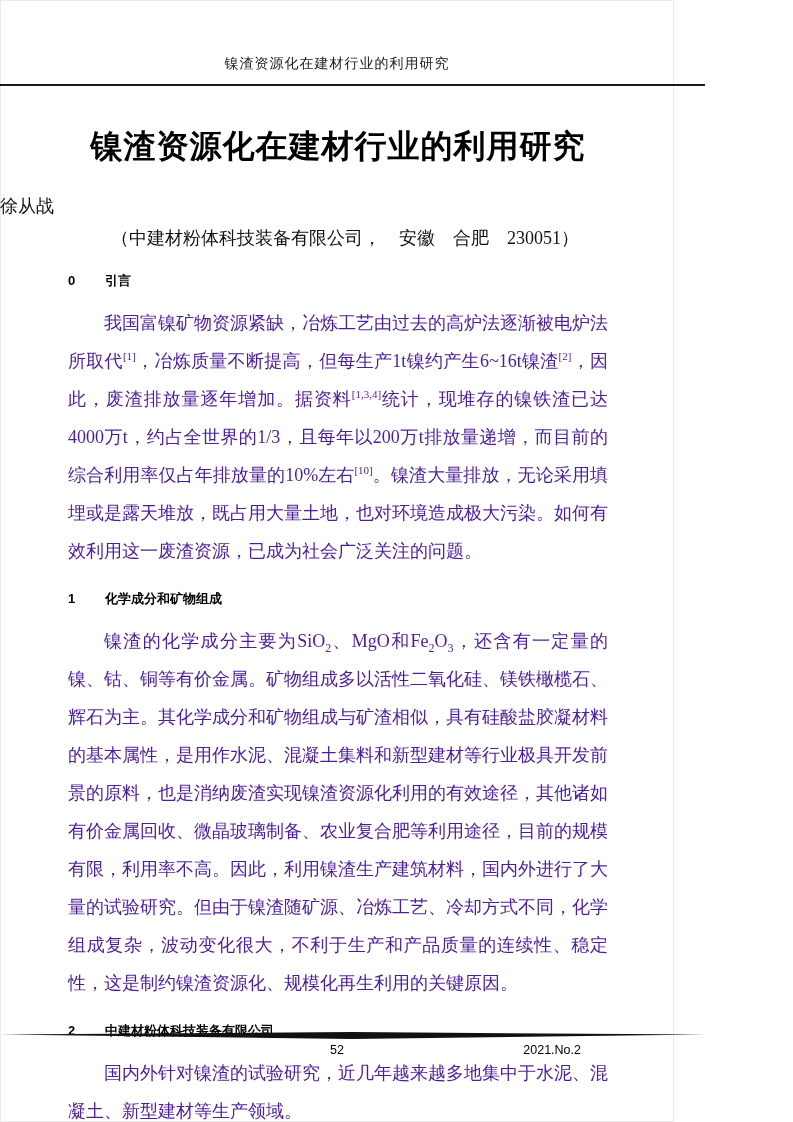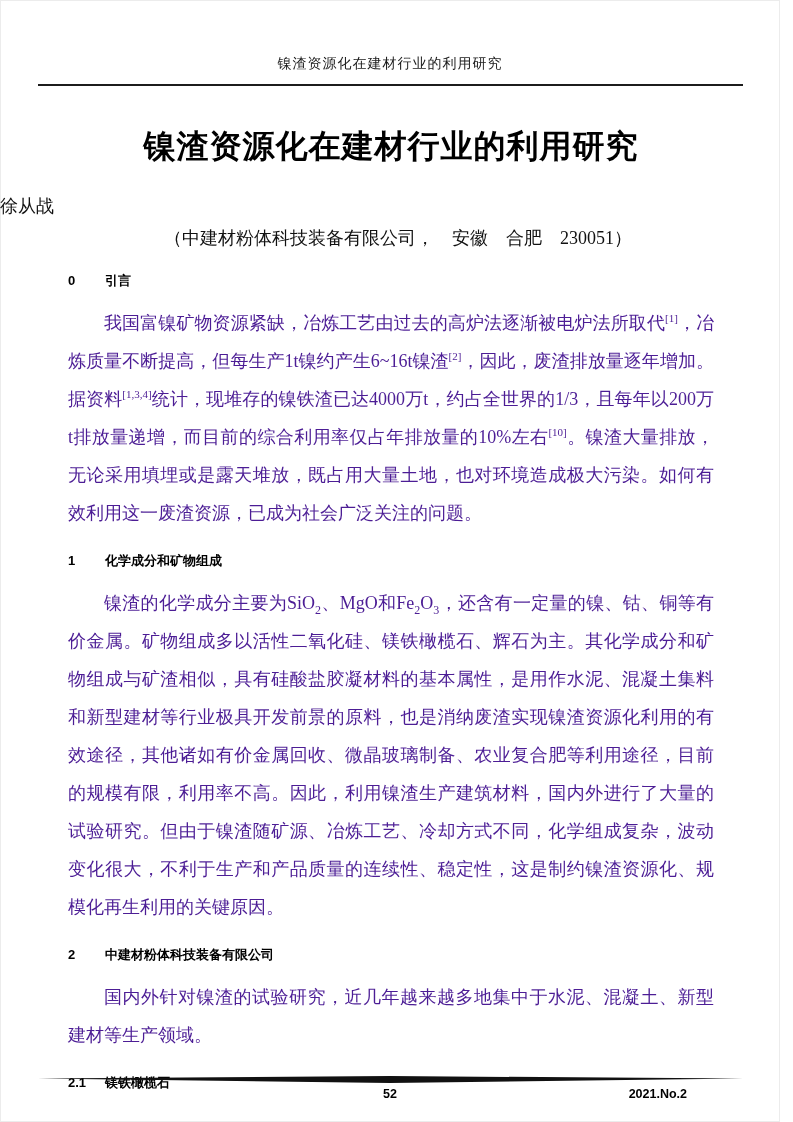--- a/index.html
+++ b/index.html
@@ -5,21 +5,21 @@
   * { margin: 0; padding: 0; box-sizing: border-box; }
   html, body { background: #ffffff; }
   body {
     width: 793px; height: 1122px;
     position: relative;
     font-family: "Liberation Serif", "DejaVu Serif", serif;
     color: #111;
     overflow: hidden;
   }
   .page {
-    width: 780px; height: 1122px;
+    width: 674px; height: 1122px;
     position: relative;
     background: #fff;
     box-shadow: inset 0 0 0 1px #ececec;
   }
 
   
   .running-head {
     padding-top: 54px;
     text-align: center;
     font-size: 14px;
@@ -93,22 +93,21 @@
   .para sub {
     font-size: 12px;
     line-height: 0;
     vertical-align: sub;
   }
 
   
   .footer {
     position: absolute;
     left: 0; right: 0;
-    top: 1076px;
-    font-weight: bold;
+    top: 1032px;
   }
   .footer-rule-svg { display: block; margin: 0 auto; }
   .footer-row {
     position: relative;
     margin-top: 2px;
     height: 18px;
     font-family: "Liberation Sans", "DejaVu Sans", sans-serif;
     font-size: 12.5px;
     line-height: 16px;
     color: #000;

